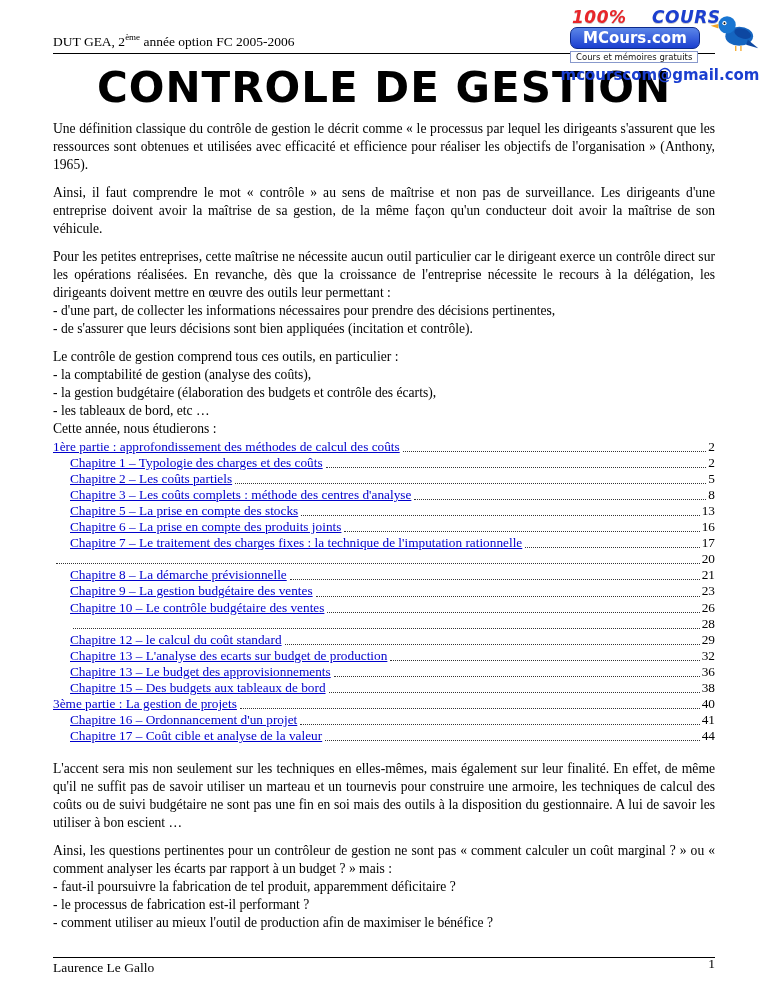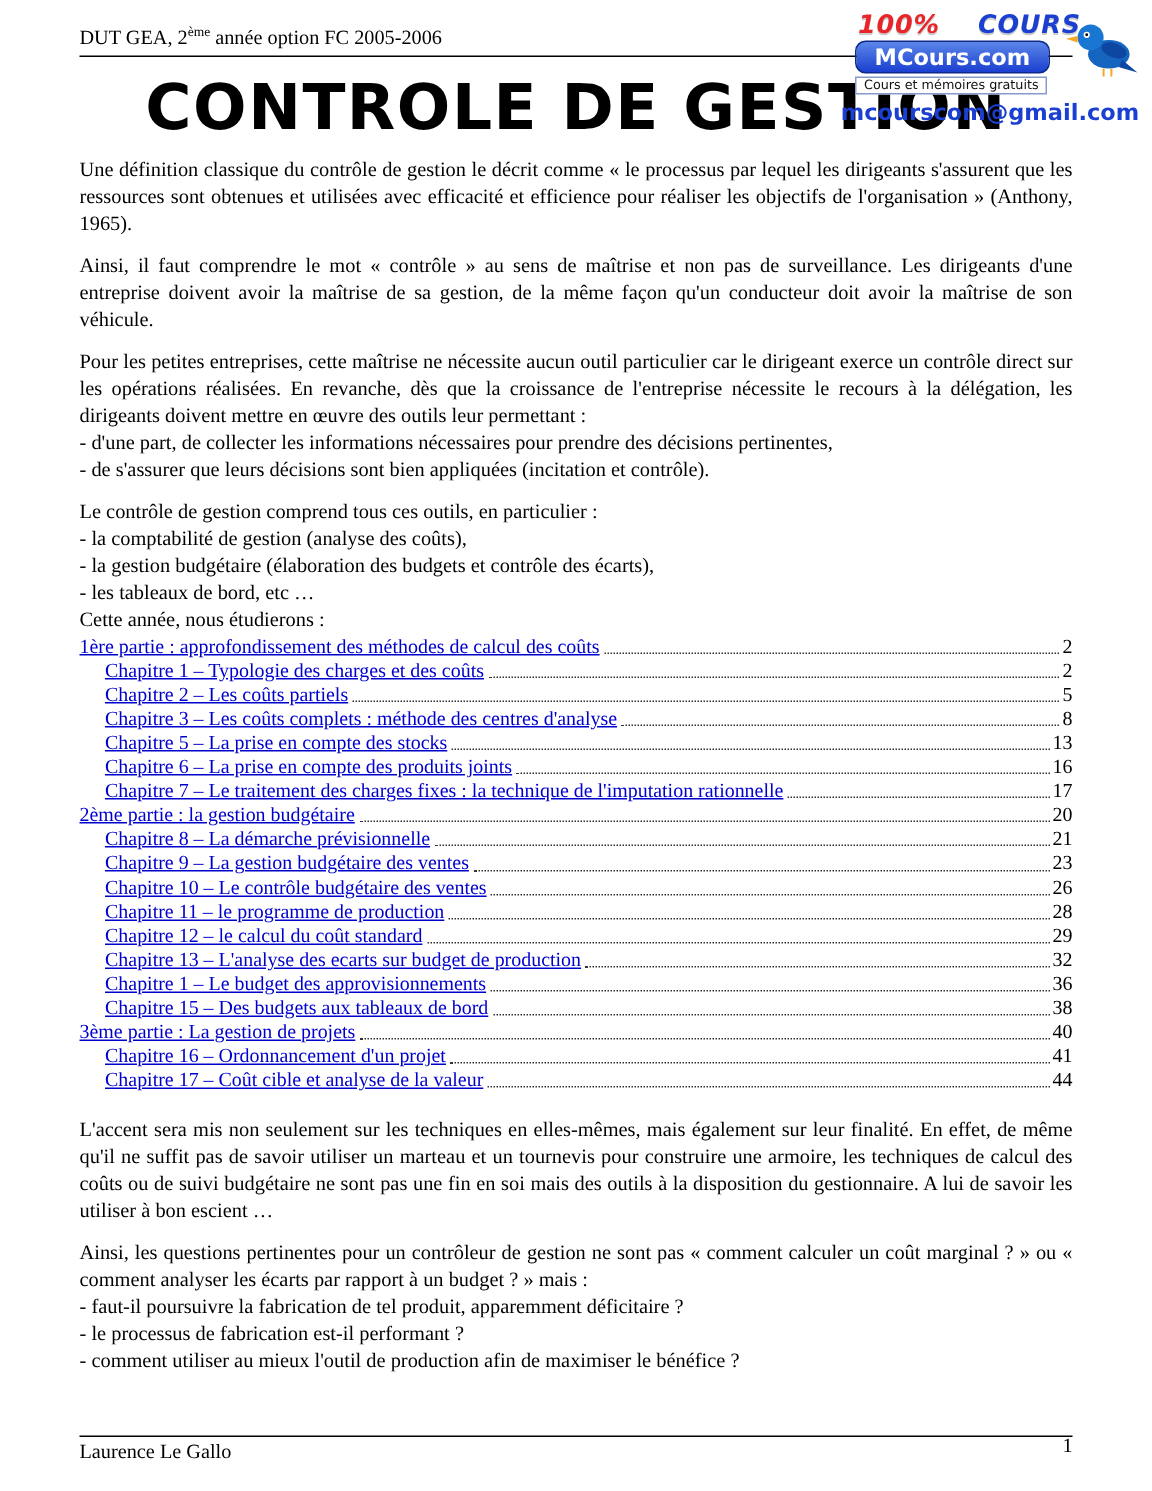--- a/index.html
+++ b/index.html
@@ -10,21 +10,21 @@
     margin:0 auto;
     background:#ffffff;
     font-family:"Liberation Serif", serif;
     color:#000;
     overflow:hidden;
   }
   .content { padding:0 53px; }
 
   
   .doc-header {
-    padding-top:16px;
+    padding-top:32px;
     padding-bottom:3px;
     border-bottom:1.5px solid #000;
     font-size:13.5px;
   }
   .doc-header sup { font-size:9px; }
 
   
   .logo {
     position:absolute; top:7px; right:12px; width:192px;
     display:flex; flex-direction:column; align-items:center;
@@ -186,56 +186,54 @@
           <a class="toc-label">Chapitre 6 – La prise en compte des produits joints</a>
           <span class="toc-leader"></span>
           <span class="toc-page">16</span>
         </div>
       <div class="toc-row chapter">
           <a class="toc-label">Chapitre 7 – Le traitement des charges fixes : la technique de l'imputation rationnelle</a>
           <span class="toc-leader"></span>
           <span class="toc-page">17</span>
         </div>
       <div class="toc-row part">
-          <a class="toc-label">2ème partie : la gestion budgétaire</a>
           <span class="toc-leader"></span>
           <span class="toc-page">20</span>
         </div>
       <div class="toc-row chapter">
           <a class="toc-label">Chapitre 8 – La démarche prévisionnelle</a>
           <span class="toc-leader"></span>
           <span class="toc-page">21</span>
         </div>
       <div class="toc-row chapter">
           <a class="toc-label">Chapitre 9 – La gestion budgétaire des ventes</a>
           <span class="toc-leader"></span>
           <span class="toc-page">23</span>
         </div>
       <div class="toc-row chapter">
           <a class="toc-label">Chapitre 10 – Le contrôle budgétaire des ventes</a>
           <span class="toc-leader"></span>
           <span class="toc-page">26</span>
         </div>
       <div class="toc-row chapter">
-          <a class="toc-label">Chapitre 11 – le programme de production</a>
           <span class="toc-leader"></span>
           <span class="toc-page">28</span>
         </div>
       <div class="toc-row chapter">
           <a class="toc-label">Chapitre 12 – le calcul du coût standard</a>
           <span class="toc-leader"></span>
           <span class="toc-page">29</span>
         </div>
       <div class="toc-row chapter">
           <a class="toc-label">Chapitre 13 – L'analyse des ecarts sur budget de production</a>
           <span class="toc-leader"></span>
           <span class="toc-page">32</span>
         </div>
       <div class="toc-row chapter">
-          <a class="toc-label">Chapitre 1 – Le budget des approvisionnements</a>
+          <a class="toc-label">Chapitre 13 – Le budget des approvisionnements</a>
           <span class="toc-leader"></span>
           <span class="toc-page">36</span>
         </div>
       <div class="toc-row chapter">
           <a class="toc-label">Chapitre 15 – Des budgets aux tableaux de bord</a>
           <span class="toc-leader"></span>
           <span class="toc-page">38</span>
         </div>
       <div class="toc-row part">
           <a class="toc-label">3ème partie : La gestion de projets</a>

